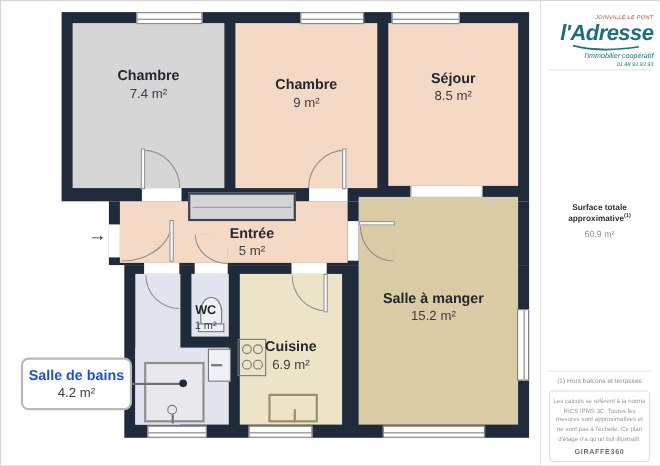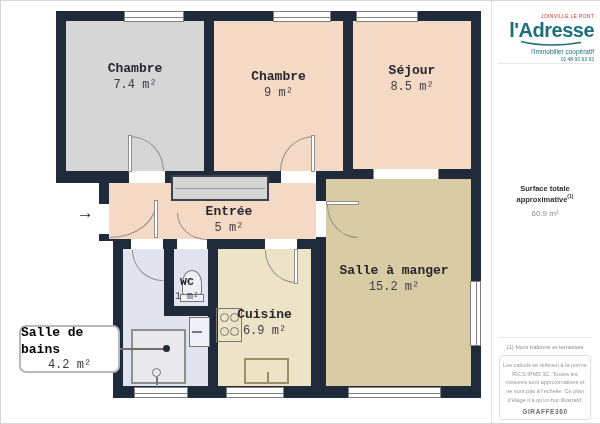--- a/index.html
+++ b/index.html
@@ -1,45 +1,45 @@
 <!DOCTYPE html>
 <html><head>
 <meta charset="utf-8">
 <style>
   html,body{margin:0;padding:0;}
   body{width:600px;height:424px;font-family:"Liberation Sans",sans-serif;background:#ffffff;overflow:hidden;}
   .frame{position:relative;width:598px;height:422px;border:1px solid #d6d6d6;background:#ffffff;}
   
-  .plan-area{position:absolute;left:0;top:0;width:490px;height:424px;font-family:Liberation Mono, monospace;}
+  .plan-area{position:absolute;left:0;top:0;width:490px;height:424px;}
   .navy{position:absolute;background:#1f2b3b;}
   .room{position:absolute;}
   .opening{position:absolute;background:#ffffff;}
   .opening.jamb{border-left:1.5px solid #8a8a8a;border-right:1.5px solid #8a8a8a;box-sizing:border-box;}
   .window{position:absolute;background:#ffffff;border:1px solid #808080;box-sizing:border-box;}
   .window .mid-h{position:absolute;left:0;top:50%;width:100%;height:1px;background:#808080;}
   .window .mid-v{position:absolute;top:0;left:50%;height:100%;width:1px;background:#808080;}
   .arc{position:absolute;box-sizing:border-box;}
   .arc.tr{border-top:1.5px solid #8f8f8f;border-right:1.5px solid #8f8f8f;border-top-right-radius:100% 100%;}
   .arc.tl{border-top:1.5px solid #8f8f8f;border-left:1.5px solid #8f8f8f;border-top-left-radius:100% 100%;}
   .arc.br{border-bottom:1.5px solid #8f8f8f;border-right:1.5px solid #8f8f8f;border-bottom-right-radius:100% 100%;}
   .arc.bl{border-bottom:1.5px solid #8f8f8f;border-left:1.5px solid #8f8f8f;border-bottom-left-radius:100% 100%;}
   .leaf{position:absolute;background:#ffffff;border:1px solid #8f8f8f;box-sizing:border-box;}
   .label{position:absolute;text-align:center;color:#26262e;line-height:1.3;}
   .label .rname{display:block;font-weight:700;font-size:13px;}
   .label .rarea{display:block;font-size:12px;color:#3d3d46;}
   .label.small .rname{font-size:11.5px;}
   .label.small .rarea{font-size:10px;}
   .fixture{position:absolute;box-sizing:border-box;}
   .callout{position:absolute;left:18px;top:324px;width:97px;height:44px;background:#ffffff;border:2px solid #b8b8b8;border-radius:7px;display:flex;flex-direction:column;align-items:center;justify-content:center;line-height:1.25;}
-  .callout .rname{font-weight:700;font-size:13px;color:#000000;}
+  .callout .rname{font-weight:700;font-size:13px;color:#1d4ed8;}
   .callout .rarea{font-size:12px;color:#3d3d46;}
   .arrow{position:absolute;left:79px;top:203px;font-size:17px;color:#2b2b33;font-weight:400;}
   
   .panel{position:absolute;left:490px;top:0;width:108px;height:422px;background:#ffffff;border-left:1px solid #e3e3e3;}
-  .logo{position:absolute;left:4px;top:12px;width:98px;text-align:right;}
+  .logo{position:absolute;left:4px;top:12px;width:98px;text-align:right;font-style:italic;}
   .logo .loc{font-size:5px;color:#c23b2e;letter-spacing:0.3px;display:block;margin-bottom:1px;}
   .logo .brand{font-size:20px;color:#1d6f7e;font-weight:700;letter-spacing:-0.5px;line-height:1;display:block;}
   .logo .swoosh{display:block;margin:0 12px 1px auto;}
   .logo .tagline{font-size:6.5px;color:#1d6f7e;display:block;}
   .logo .phone{font-size:5px;color:#1d6f7e;display:block;margin-top:1px;}
   .divider{position:absolute;left:6px;width:94px;height:1px;background:#e6e6e6;}
   .surface{position:absolute;left:2px;top:183px;width:102px;text-align:center;}
   .surface .s-label{font-size:7.5px;font-weight:700;color:#2f2f36;}
   .surface .s-label sup{font-size:5px;}
   .surface .s-value{font-size:8px;color:#8d8d93;margin-top:5px;}

